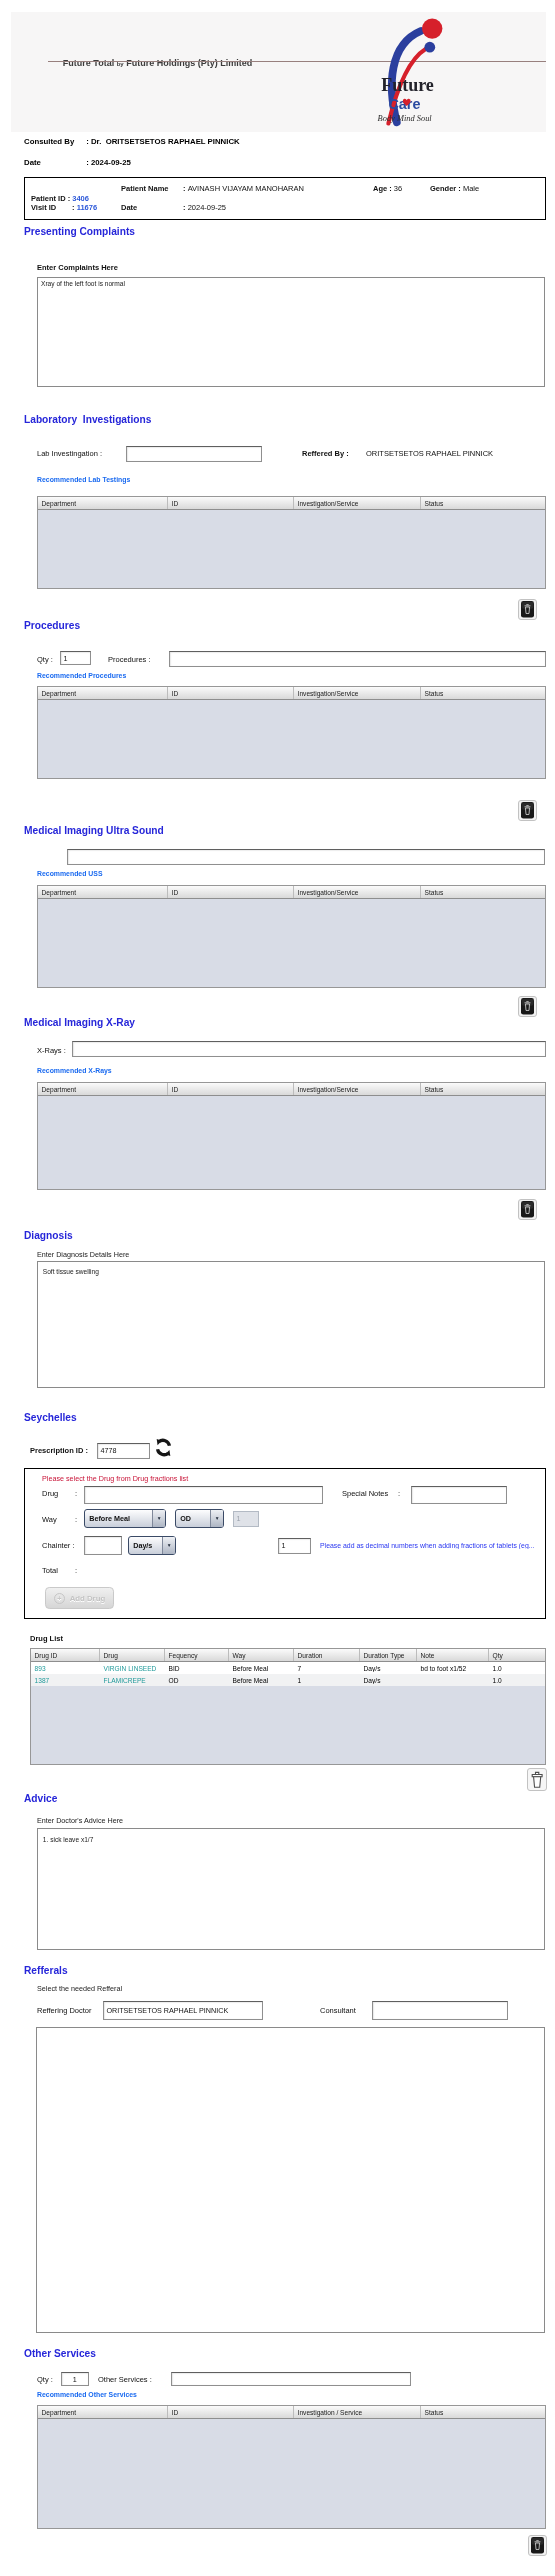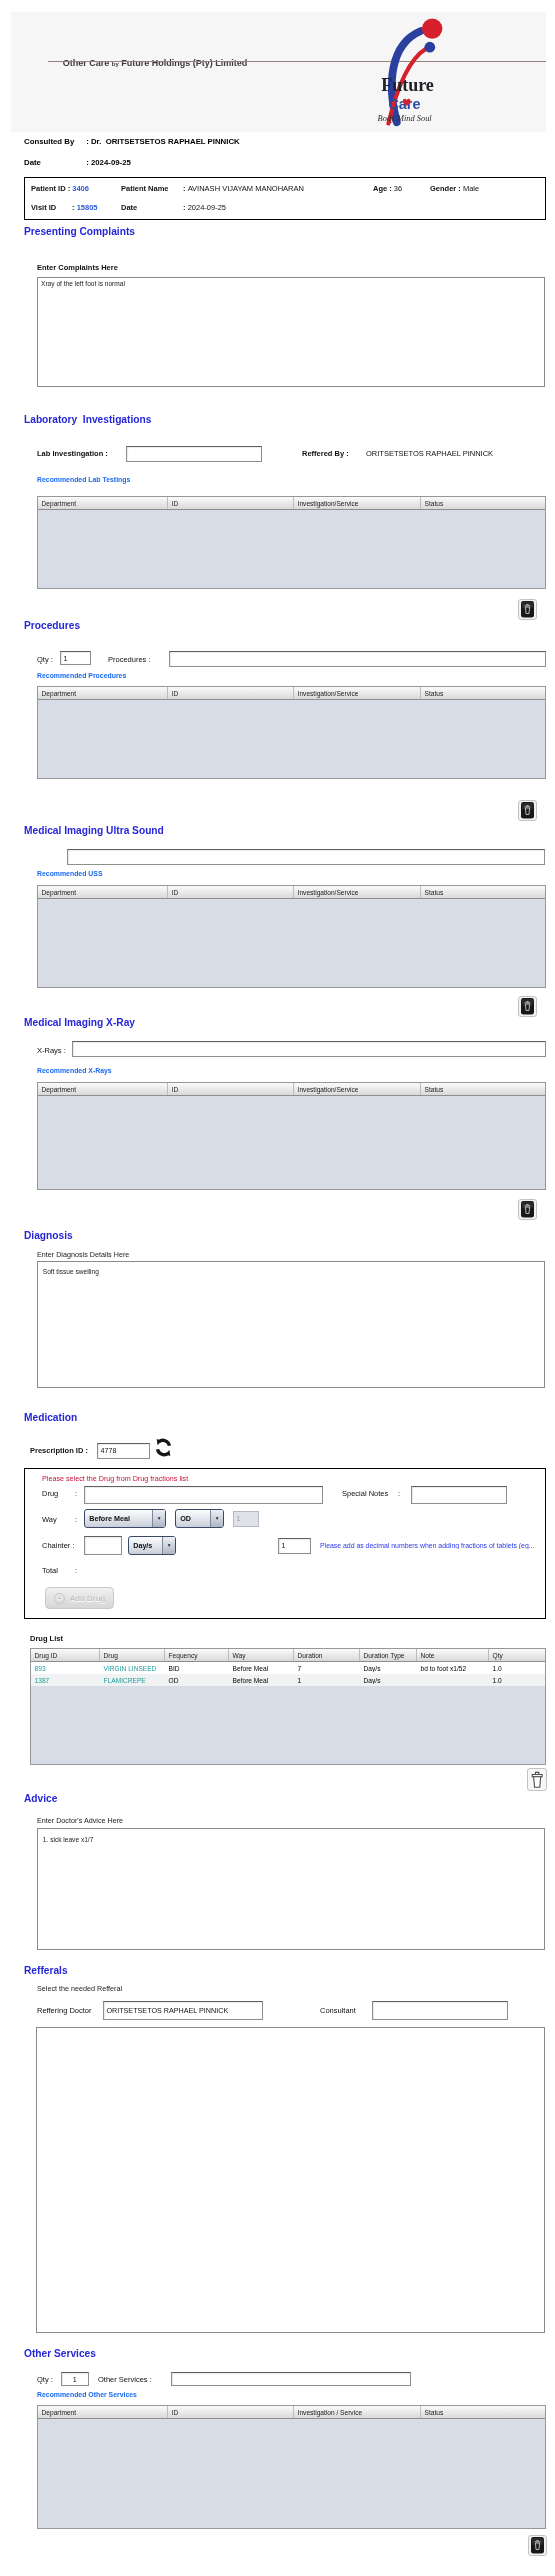--- a/index.html
+++ b/index.html
@@ -48,21 +48,21 @@
       align-items:center;justify-content:center;font-size:7.2px;line-height:1;color:#c6c6c6;}
   .listbox{position:absolute;border:0.6px solid #8a8a8a;background:#fff;box-sizing:border-box;}
 </style>
 </head>
 <body>
 
 <div id="page">
 
   <div class="hdrbox abs" style="left:10.8px;top:12px;width:535px;height:120px;">
     <div class="abs" style="left:37px;top:36px;font-size:9px;font-weight:bold;color:#3b3b3b;white-space:pre;">
-      <span>Other Care </span><span style="font-size:6px;">by</span><span> Future Holdings (Pty) Limited</span>
+      <span>Future Total </span><span style="font-size:6px;">by</span><span> Future Holdings (Pty) Limited</span>
     </div>
     <div class="rule" style="left:37px;top:49px;width:498px;"></div>
 
     <div class="abs" style="left:339px;top:-4.8px;width:108px;height:120px;">
       <svg width="108" height="120" viewBox="0 0 180 200">
         <path d="M78,192 C62,130 66,62 118,40" stroke="#2b3f9e" stroke-width="13" fill="none" stroke-linecap="round"></path>
         <circle cx="137" cy="36" r="17" fill="#d6202b"></circle>
         <path d="M64,194 C80,128 100,86 126,70" stroke="#d6202b" stroke-width="7" fill="none" stroke-linecap="round"></path>
         <circle cx="133" cy="67" r="9" fill="#2b3f9e"></circle>
         <text x="52" y="140" font-family="Liberation Serif, serif" font-weight="600" font-size="30" fill="#23232b">Future</text>
@@ -74,46 +74,46 @@
   </div>
 
   <div class="abs" style="left:24px;top:137px;font-size:7.8px;color:#000;">
     <span class="b" style="display:inline-block;width:60px;">Consulted By</span><span class="b"> : </span><span class="b pre">Dr.  ORITSETSETOS RAPHAEL PINNICK</span>
   </div>
   <div class="abs" style="left:24px;top:158px;font-size:7.8px;color:#000;">
     <span class="b" style="display:inline-block;width:60px;">Date</span><span class="b"> : </span><span class="b">2024-09-25</span>
   </div>
 
   <div class="pbox" style="left:24px;top:177px;width:522px;height:43px;">
-    <div class="abs" style="left:6px;top:6px;">
+    <div class="abs" style="left:6px;top:16px;">
       <span class="b">Patient ID</span><span class="b"> : </span><span class="blue">3406</span>
     </div>
     <div class="abs" style="left:96px;top:6px;">
       <span class="b" style="display:inline-block;width:60px;">Patient Name</span><span class="b"> : </span><span>AVINASH VIJAYAM MANOHARAN</span>
     </div>
     <div class="abs" style="left:348px;top:6px;">
       <span class="b">Age</span><span class="b"> : </span><span>36</span>
     </div>
     <div class="abs" style="left:405px;top:6px;">
       <span class="b">Gender</span><span class="b"> : </span><span>Male</span>
     </div>
     <div class="abs" style="left:6px;top:25px;">
-      <span class="b" style="display:inline-block;width:39px;">Visit ID</span><span class="b"> : </span><span class="blue">15805</span>
+      <span class="b" style="display:inline-block;width:39px;">Visit ID</span><span class="b"> : </span><span class="blue">11676</span>
     </div>
     <div class="abs" style="left:96px;top:25px;">
       <span class="b" style="display:inline-block;width:60px;">Date</span><span class="b"> : </span><span>2024-09-25</span>
     </div>
   </div>
 
   <div class="abs h2" style="left:24px;top:226px;">Presenting Complaints</div>
   <div class="abs lbl b" style="left:37px;top:263px;">Enter Complaints Here</div>
   <textarea class="ta" style="left: 37px; top: 277px; width: 508px; height: 110px;">Xray of the left foot is normal</textarea>
 
   <div class="abs h2" style="left:24px;top:414px;">Laboratory  Investigations</div>
-  <div class="abs lbl" style="left:37px;top:449px;font-weight:bold;">Lab Investingation :</div>
+  <div class="abs lbl" style="left:37px;top:449px;">Lab Investingation :</div>
   <input class="inp" style="left: 126px; top: 446px; width: 136px; height: 15.5px;">
   <div class="abs lbl b" style="left:302px;top:449px;">Reffered By :</div>
   <div class="abs lbl" style="left:366px;top:449px;">ORITSETSETOS RAPHAEL PINNICK</div>
   <div class="abs link" style="left:37px;top:476px;">Recommended Lab Testings</div>
   <div class="tbl" style="left:37px;top:496px;width:509px;">
     <div class="thead">
       <div class="th" style="width:130px;">Department</div>
       <div class="th" style="width:126px;">ID</div>
       <div class="th" style="width:127px;">Investigation/Service</div>
       <div class="th" style="flex:1;">Status</div>
@@ -190,21 +190,21 @@
         <rect width="22" height="28" rx="4" fill="#181818"></rect>
         <rect x="1" y="1" width="20" height="12" rx="4" fill="#3a3a3a" opacity="0.55"></rect>
         <path d="M6,8 h10 M9,6 h4 M7.5,10 l1,11 h5 l1,-11 z" stroke="#d6d6d6" stroke-width="1.4" fill="none"></path>
       </svg>
   </div>
 
   <div class="abs h2" style="left:24px;top:1230px;">Diagnosis</div>
   <div class="abs" style="left:37px;top:1250px;font-size:7.2px;color:#1a1a1a;">Enter Diagnosis Details Here</div>
   <textarea class="ta" style="left: 37px; top: 1261px; width: 508px; height: 127px; padding: 6px 4.8px;">Soft tissue swelling</textarea>
 
-  <div class="abs h2" style="left:24px;top:1412px;">Medication</div>
+  <div class="abs h2" style="left:24px;top:1412px;">Seychelles</div>
   <div class="abs lbl b" style="left:30px;top:1446px;">Prescription ID :</div>
   <input class="inp" style="left: 97px; top: 1443px; width: 53px; height: 15.5px;" value="4778">
   <div class="abs" style="left:154px;top:1438px;line-height:0;cursor:pointer;">
     <svg width="19" height="19" viewBox="0 0 32 32">
       <path d="M26 13 A11 11 0 0 0 8 6.5" fill="none" stroke="#161616" stroke-width="5.5"></path>
       <polygon points="4.5,1.5 13,4.5 6,12" fill="#161616"></polygon>
       <path d="M6 19 A11 11 0 0 0 24 25.5" fill="none" stroke="#161616" stroke-width="5.5"></path>
       <polygon points="27.5,30.5 19,27.5 26,20" fill="#161616"></polygon>
     </svg>
   </div>

